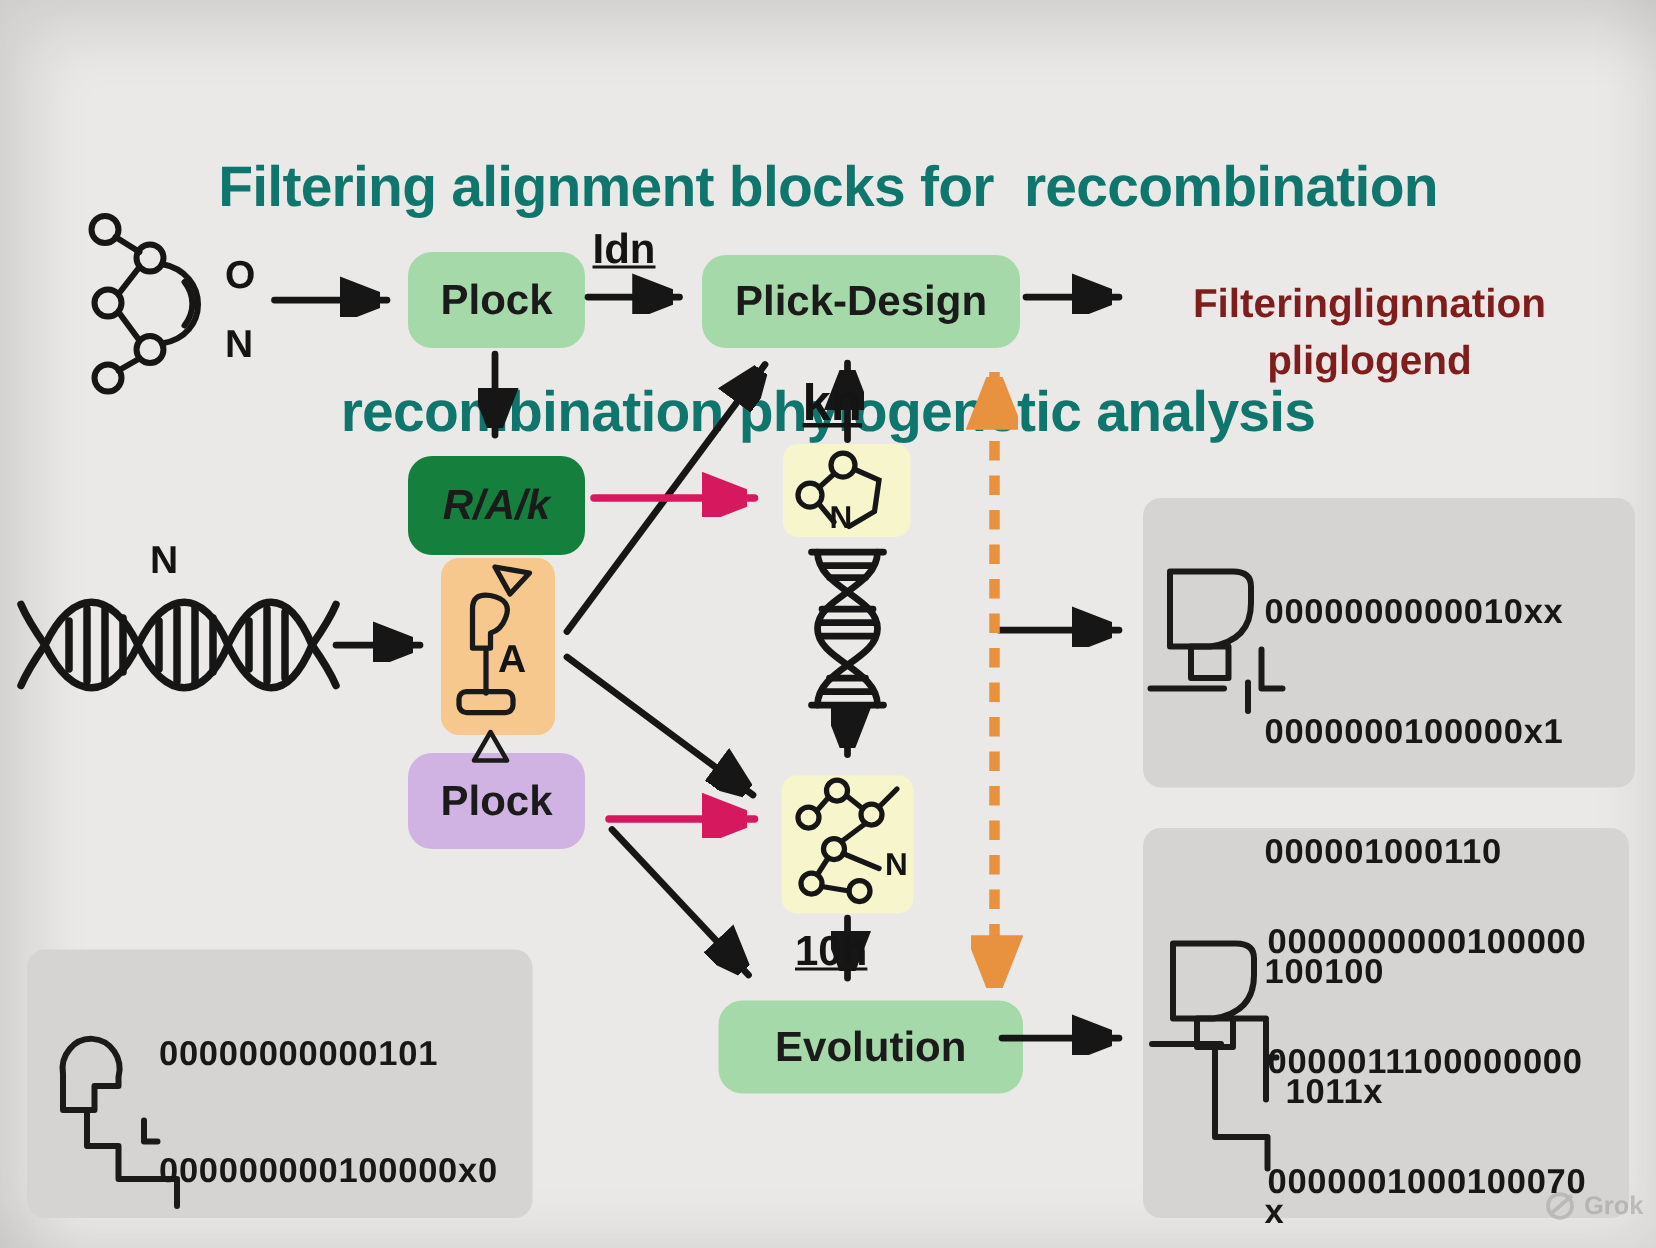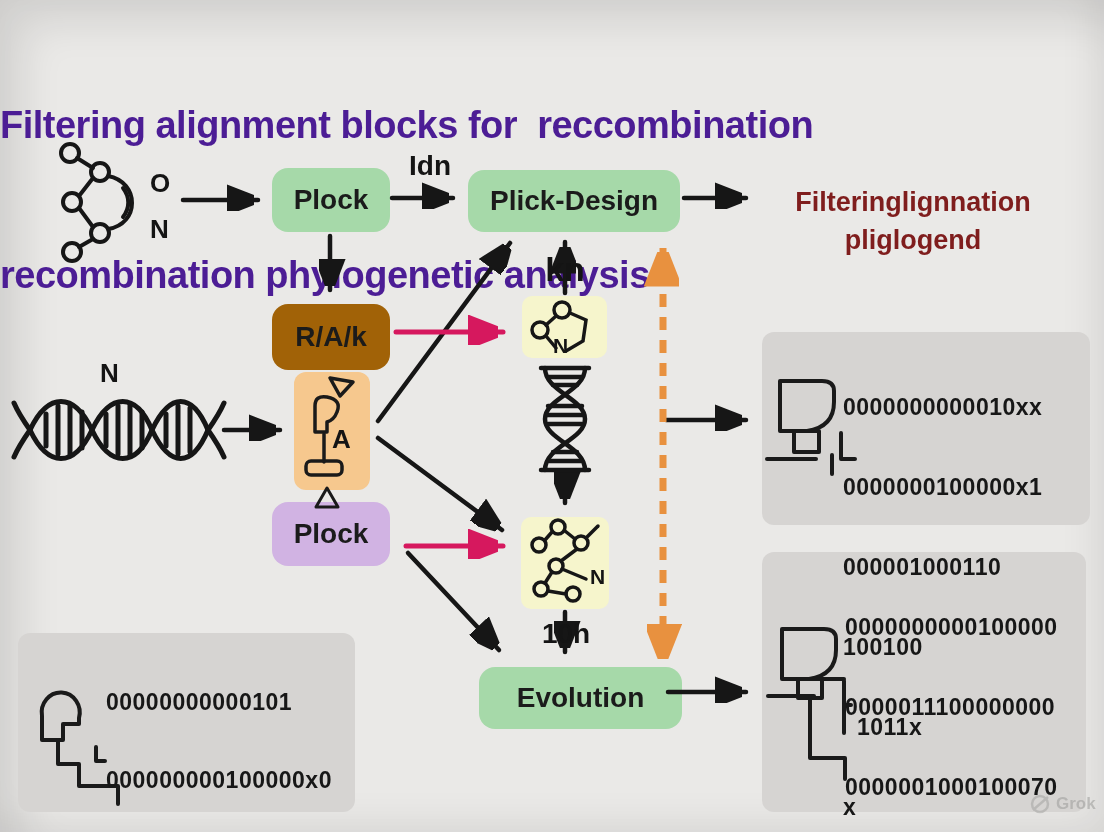--- a/index.html
+++ b/index.html
@@ -4,41 +4,41 @@
 <style>
   html,body{margin:0;padding:0;}
   #stage{
     position:relative; width:1104px; height:832px; overflow:hidden;
     background:#eae9e7;
     box-shadow: inset 22px 22px 40px rgba(0,0,0,0.10), inset -14px -14px 34px rgba(0,0,0,0.06);
     font-family:"Liberation Sans", sans-serif; color:#161616;
   }
   .abs{position:absolute;}
   .title{
-    left:0; top:14; width:1104px; 
+    left:0; top:14; width:1104px; text-align:center;
     font-size:38px; font-weight:700; line-height:50px; letter-spacing:-0.5px;
-    color:#4c1d95; white-space:pre;
+    color:#0f766e; white-space:pre;
   }
   .box{
     position:absolute; display:flex; align-items:center; justify-content:center;
     font-size:28px; font-weight:600; color:#1b1b1b; border-radius:16px;
   }
   .green{background:#a6d9a9;}
-  .purple{background:#a16207;}
+  .purple{background:#15803d;font-style:italic;}
   .purple2{background:#d1b3e3;}
   .orangebox{background:#f6c88e; border-radius:12px;}
   .yellow{background:#f6f5cc; border-radius:10px;}
   .panel{position:absolute; background:#d6d4d2; border-radius:12px;}
   .bin{
     position:absolute; font-weight:700; font-size:23px; color:#171717;
     letter-spacing:0.5px; white-space:pre;
   }
   .bin > div{height:26px; line-height:26px;}
   .lbl{position:absolute; font-weight:600; color:#141414; white-space:pre;}
-  .center{text-align:center;}
+  .center{text-decoration:underline;}
   .note{
     position:absolute; left:772px; top:183px; width:282px; text-align:center;
     font-size:27px; font-weight:600; line-height:38px; color:#7f1d1d;
   }
   .wm{
     position:absolute; left:1056px; top:794px; font-size:17px; font-weight:600;
     color:#9c9c9a; opacity:0.55; white-space:pre;
   }
   svg{position:absolute; left:0; top:0; pointer-events:none;}
 </style>

